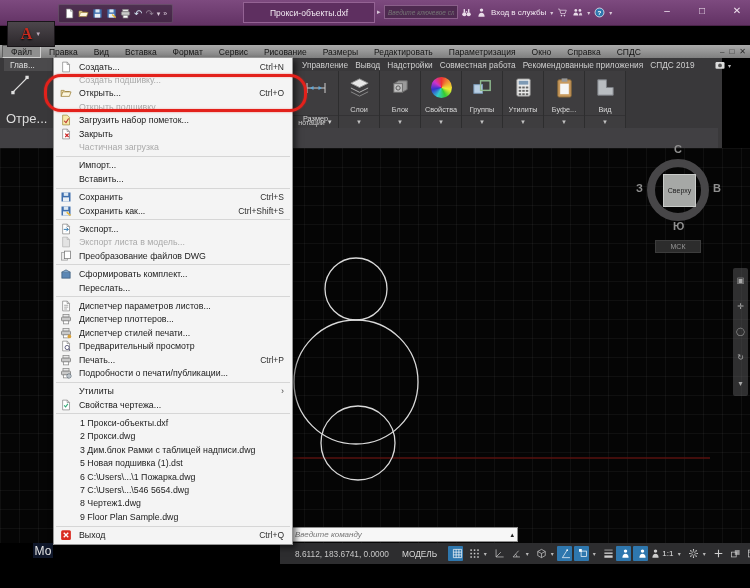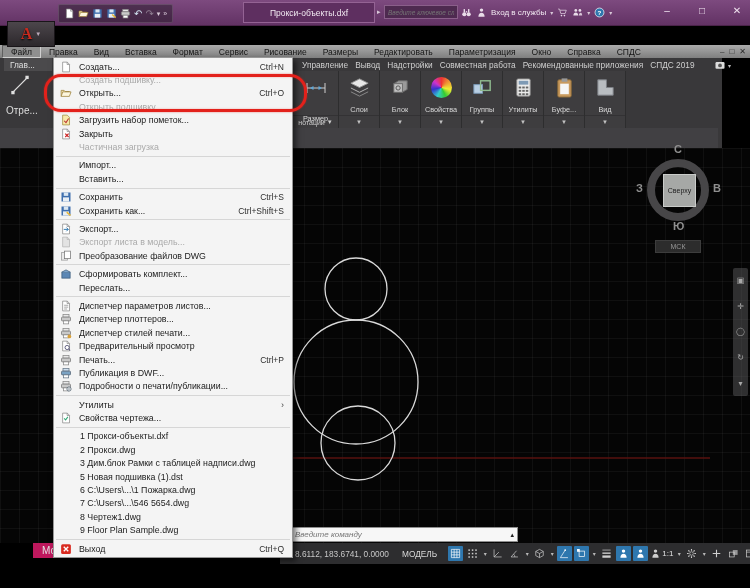--- a/index.html
+++ b/index.html
@@ -48,21 +48,21 @@
 
   
   .ribbon{position:absolute;left:0;top:58px;width:722px;height:90px;background:#39383a}
   .rtabs{position:absolute;left:302px;top:0;height:13px;display:flex;gap:7px;align-items:center;
          color:#cfcfcf;font-size:8.3px;white-space:nowrap}
   .rextra{position:absolute;left:714px;top:1px;display:flex;align-items:center;gap:2px;color:#bbb;font-size:6px}
   .home-tab{position:absolute;left:4px;top:0;width:48px;height:13px;background:#4b4a4c;color:#e0e0e0;
             font-size:8.3px;display:flex;align-items:center;padding-left:6px;box-sizing:border-box}
   .line-tool{position:absolute;left:6px;top:16px;width:46px;height:44px;display:flex;flex-direction:column;align-items:flex-start}
   .line-tool svg{width:22px;height:22px;margin-left:3px}
-  .line-tool .lbl{font-size:10px;color:#ddd;margin-top:5px}
+  .line-tool .lbl{font-size:13px;color:#ddd;margin-top:11px}
   .panels{position:absolute;left:339px;top:13px;height:57px;display:flex}
   .panel{width:41px;background:#3e3d3f;border-right:1px solid #2d2d2e;display:flex;flex-direction:column;align-items:center;box-sizing:border-box}
   .panel .pic{height:33px;display:flex;align-items:center;justify-content:center}
   .panel .pic svg{width:23px;height:23px}
   .panel .plabel{height:12px;font-size:7.3px;color:#d8d8d8;display:flex;align-items:center;white-space:nowrap;overflow:hidden}
   .panel .pcaret{height:12px;width:100%;border-top:1px solid #333234;color:#c2c2c2;font-size:6px;
                  display:flex;align-items:center;justify-content:center}
   .colorwheel{width:21px;height:21px;border-radius:50%;
               background:conic-gradient(#e33,#e93,#ee3,#3c3,#3cc,#33c,#c3c,#e33)}
   .dim-panel{position:absolute;left:293px;top:13px;width:46px;height:57px;background:#3e3d3f;
@@ -96,27 +96,27 @@
   
   .cmdline{position:absolute;left:290px;top:527px;width:228px;height:15px;background:#f7f7f7;
            border:1px solid #8f8f8f;box-sizing:border-box;display:flex;align-items:center}
   .cmdline input{flex:1;border:none;outline:none;background:transparent;font-size:8px;font-style:italic;
                  color:#8d8d8d;padding:0 4px;font-family:"Liberation Sans",sans-serif}
   .cmd-arrow{color:#222;font-size:7px;padding-right:3px}
   .statusbar{position:absolute;left:280px;top:543px;width:470px;height:21px;background:#2d2d2f;
              display:flex;align-items:center;gap:2px;padding-left:15px;box-sizing:border-box}
   .coords{font-size:8.3px;color:#c8c8c8;white-space:nowrap;margin-right:6px}
   .modelbtn{font-size:8.3px;color:#d8d8d8;padding:0 5px;margin-right:4px}
-  .sic{height:15px;min-width:15px;border-radius:1px;display:flex;align-items:center;justify-content:center;color:#cfcfcf}
+  .sic{height:15px;min-width:15px;border-radius:1px;display:flex;align-items:center;justify-content:flex-end;color:#cfcfcf}
   .sic svg{width:11px;height:11px}
   .sic.on{background:#2e77ae;color:#fff}
   .scaret{font-size:6px;color:#b8b8b8;width:6px;text-align:center}
   .slabel{font-size:8px;color:#e0e0e0;margin:0 1px}
-  .model-tab{position:absolute;left:33px;top:543px;width:32px;height:15px;background:#be185d;color:#e4e4e4;
-             font-size:10px;display:flex;align-items:center;justify-content:center}
+  .model-tab{position:absolute;left:33px;top:543px;width:20px;height:15px;background:#0f172a;color:#e4e4e4;
+             font-size:12px;display:flex;align-items:center;justify-content:center}
 
   
   .filemenu{position:absolute;left:53px;top:57px;width:240px;background:#f4f4f4;border:1px solid #979797;
             box-shadow:3px 3px 6px rgba(0,0,0,.55);z-index:40;padding:2px 0;box-sizing:border-box}
   .fm-row{height:13.4px;display:flex;align-items:center;padding:0 8px 0 6px;font-size:8.8px;color:#1a1a1a;white-space:nowrap}
   .fm-row .fic{width:14px;min-width:14px;height:12px;margin-right:5px}
   .fm-row .fic svg{width:12px;height:12px}
   .fm-row.dis{color:#a9a9a9}
   .fm-short{margin-left:auto;font-size:8.5px;color:#2e2e2e}
   .fm-sub{margin-left:auto;font-size:9px;color:#444}
@@ -676,28 +676,20 @@
         <span class="fic"><svg viewBox="0 0 16 16">
             <rect x="4" y="2" width="8" height="3.5" fill="#e8e8e8" stroke="#888"></rect>
             <rect x="2" y="5.5" width="12" height="5" rx="1" fill="#c9c9c9" stroke="#777"></rect>
             <rect x="4.5" y="10.5" width="7" height="4" fill="#fff" stroke="#888"></rect>
           </svg></span>
         <span>Печать...</span>
         <span class="fm-short">Ctrl+P</span>
       </div>
       <div class="fm-row">
         <span class="fic"><svg viewBox="0 0 16 16">
-            <rect x="4" y="2" width="8" height="3.5" fill="#cfe0ef" stroke="#678"></rect>
-            <rect x="2" y="5.5" width="12" height="5" rx="1" fill="#7ba3c4" stroke="#567"></rect>
-            <rect x="4.5" y="10.5" width="7" height="4" fill="#fff" stroke="#678"></rect>
-          </svg></span>
-        <span>Публикация в DWF...</span>
-      </div>
-      <div class="fm-row">
-        <span class="fic"><svg viewBox="0 0 16 16">
             <rect x="4" y="2" width="8" height="3.5" fill="#e8e8e8" stroke="#888"></rect>
             <rect x="2" y="5.5" width="12" height="5" rx="1" fill="#c9c9c9" stroke="#777"></rect>
             <rect x="4.5" y="10.5" width="7" height="4" fill="#fff" stroke="#888"></rect>
             <circle cx="12" cy="12" r="2.8" fill="#fff" stroke="#456"></circle>
             <path d="M12 10.8v2.5" stroke="#456"></path>
           </svg></span>
         <span>Подробности о печати/публикации...</span>
       </div>
       <div class="fm-sep"></div>
       <div class="fm-row">

